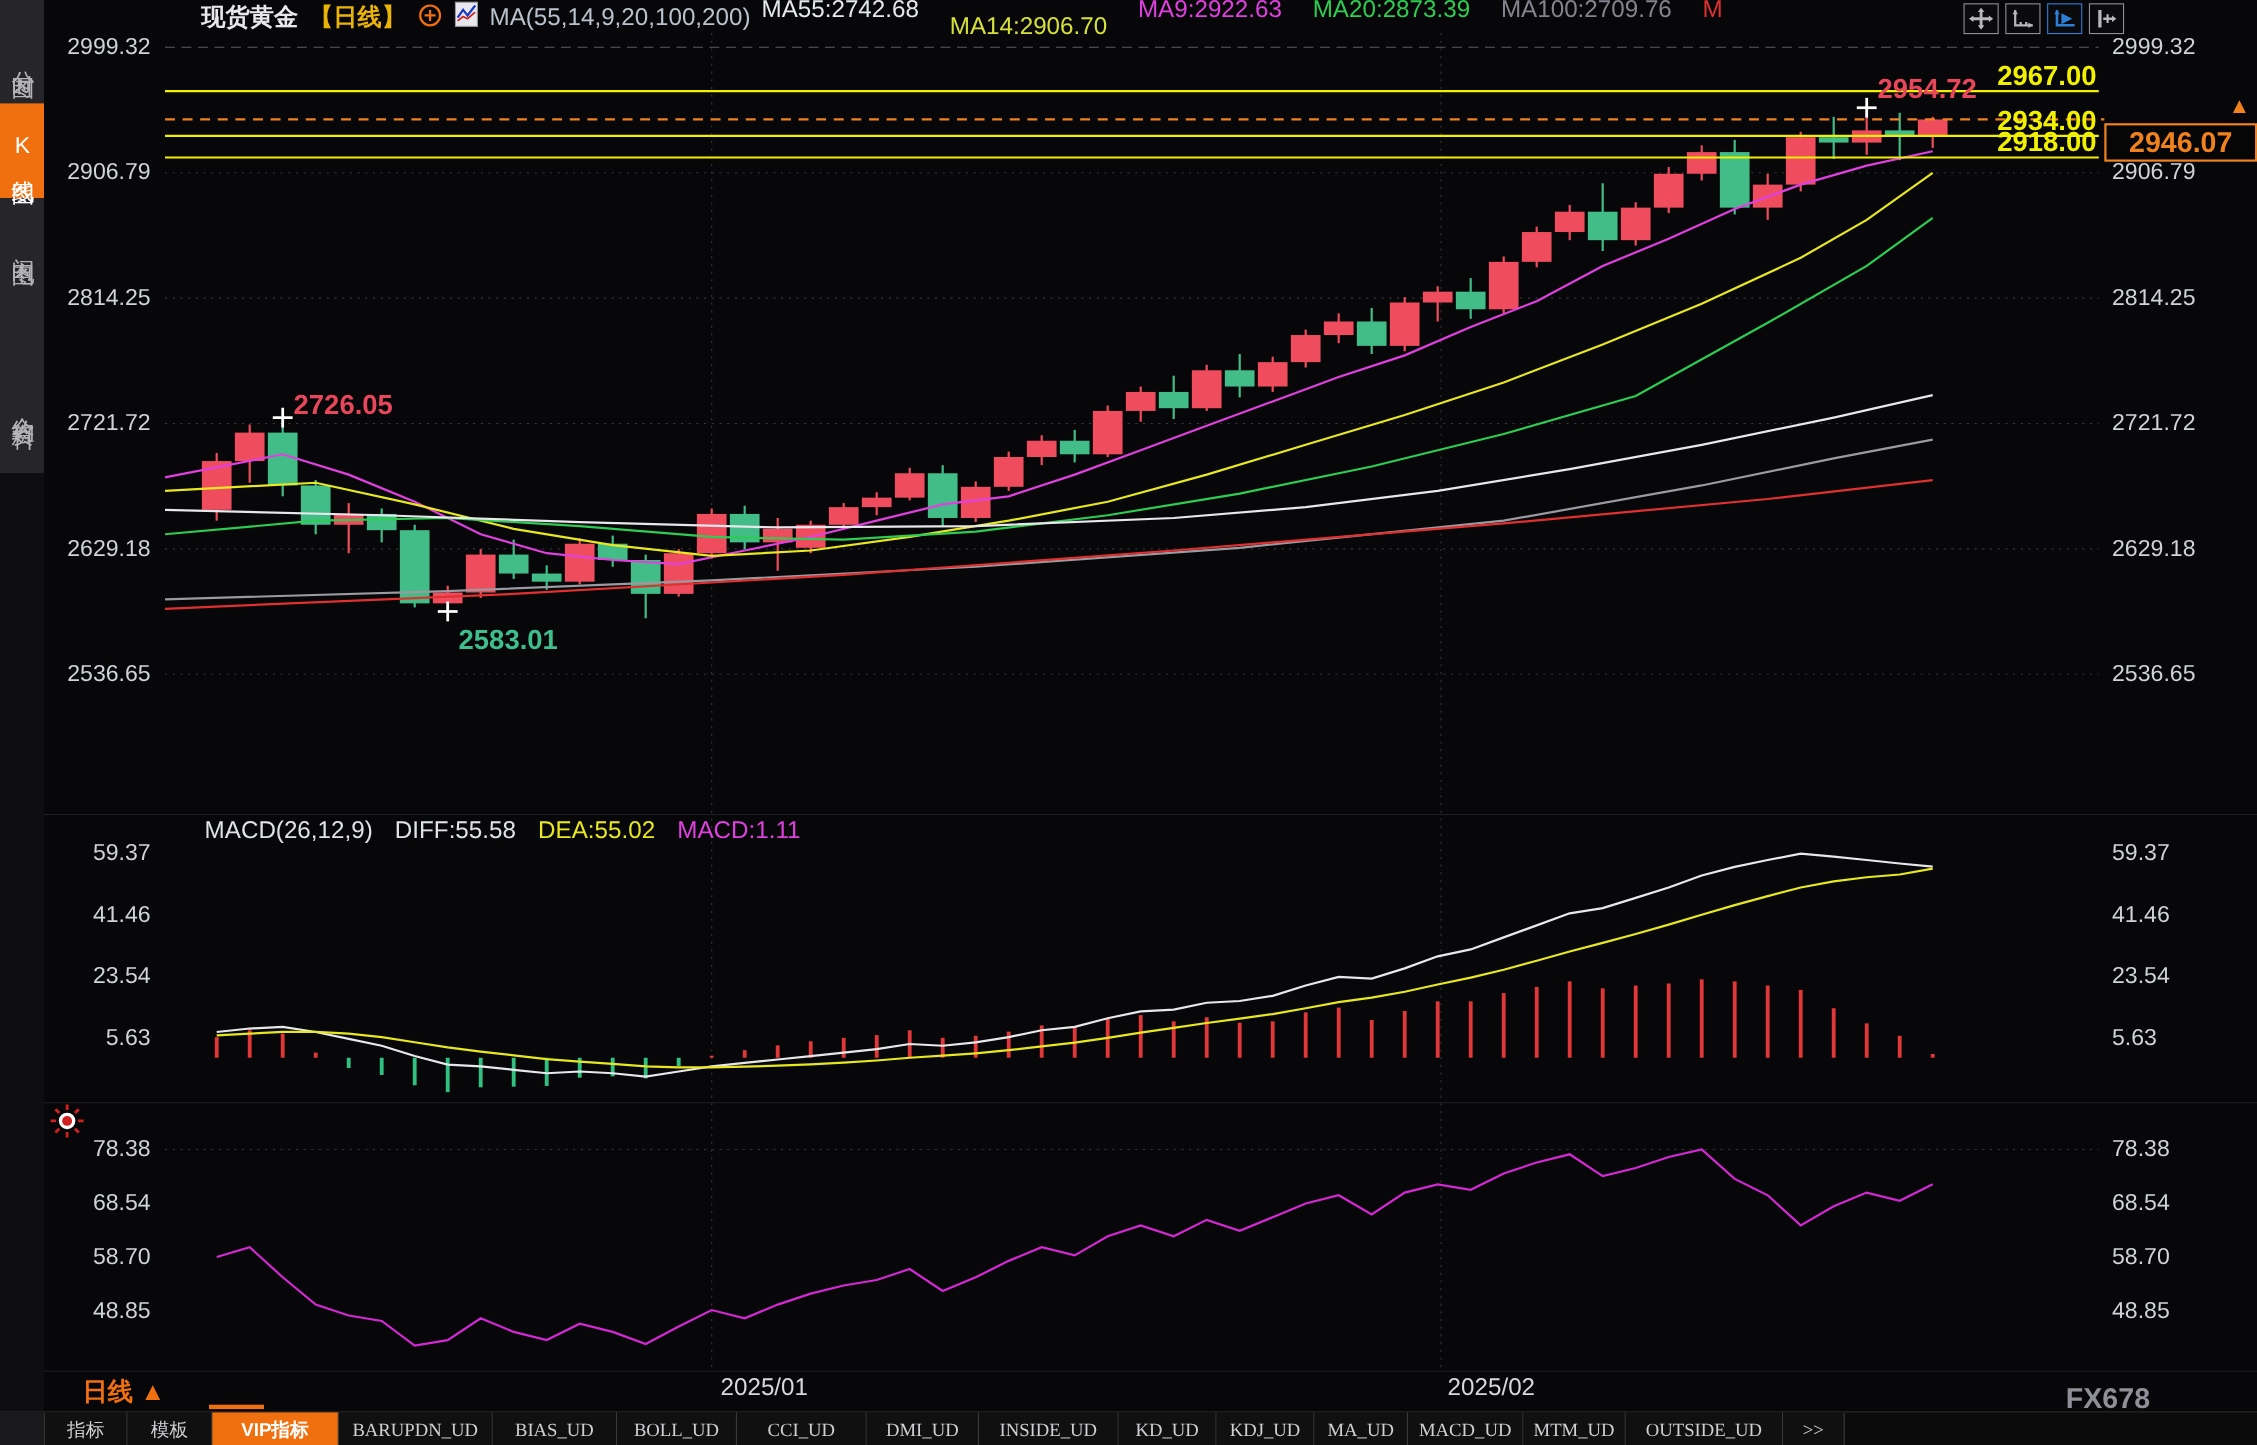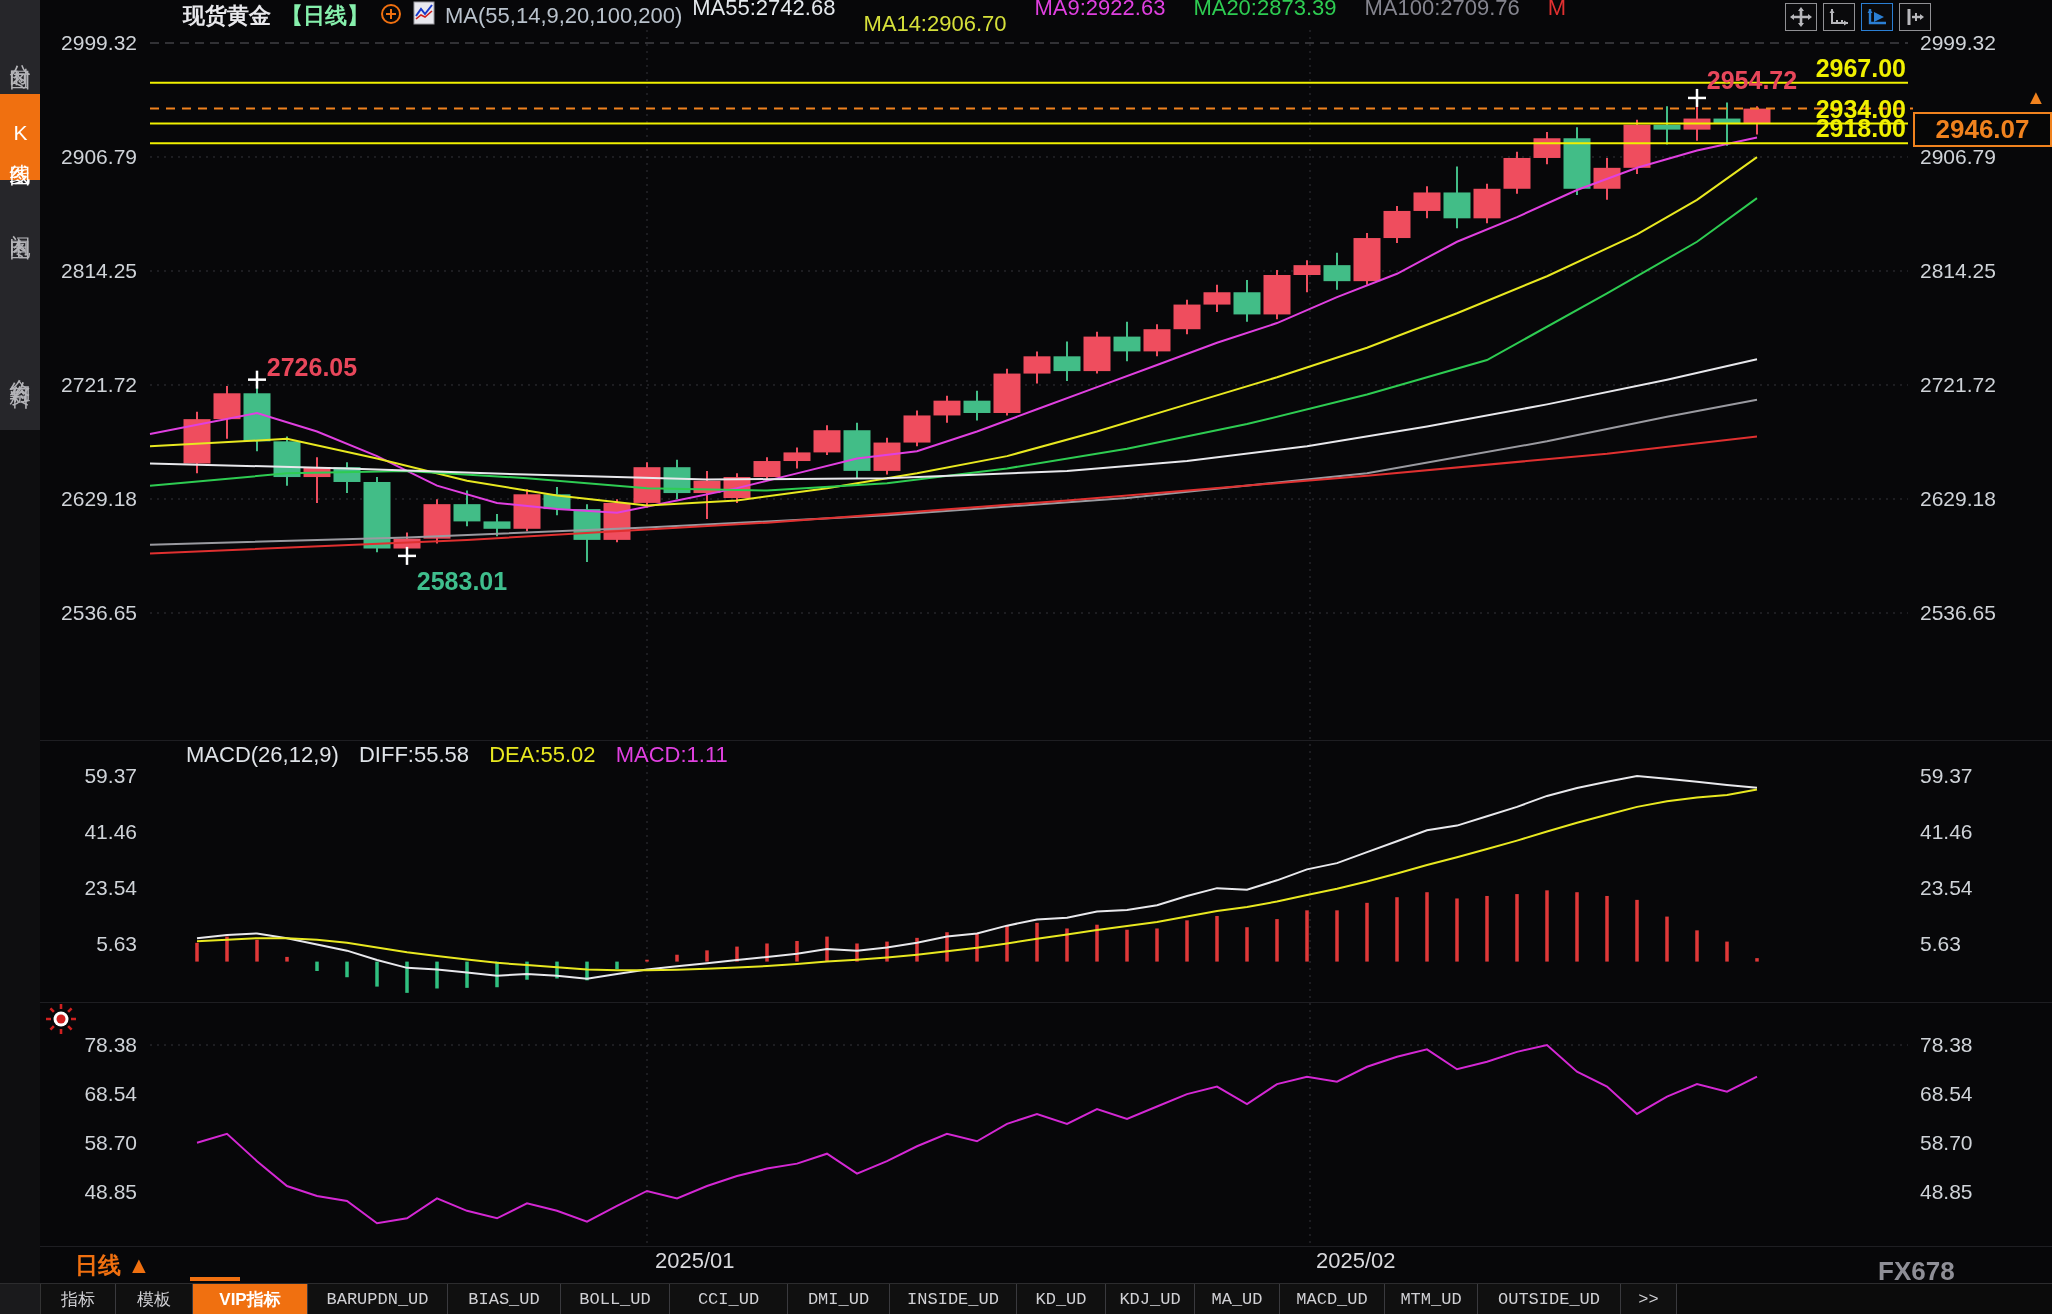--- a/index.html
+++ b/index.html
@@ -9,21 +9,21 @@
   #sidebar{position:absolute;left:0;top:0;width:40px;height:1283px;background:#0e0e10;z-index:5;}
   #sidebar .upper{position:absolute;left:0;top:0;width:40px;height:430px;background:#26262a;}
   .side-item{width:40px;display:flex;justify-content:center;align-items:center;
              writing-mode:vertical-rl;text-orientation:upright;letter-spacing:3px;
              color:#b4b4b8;font-size:21px;cursor:pointer;}
   .side-item.active{background:#f07010;color:#fff;}
   
   #chart-header{position:absolute;left:183px;top:2px;height:28px;display:flex;align-items:center;
                 gap:10px;z-index:6;font-size:22px;white-space:nowrap;}
   .hsym{color:#e8e8ec;font-weight:700;}
-  .hper{color:#86efac;font-weight:700;}
+  .hper{color:#eab308;font-weight:700;}
   .hma{color:#b9c2cc;}
   #ma-values{display:flex;gap:28px;font-size:22px;}
   
   #toolbar-icons{position:absolute;left:1785px;top:3px;display:flex;gap:6px;z-index:6;}
   .tbtn{width:30px;height:26px;border:1px solid #909094;display:flex;align-items:center;
         justify-content:center;background:#0a0a0c;cursor:pointer;}
   .tbtn.active{border-color:#2b7fd4;}
   
   #chart{position:absolute;left:0;top:0;z-index:1;}
   
@@ -39,21 +39,21 @@
   #price-box{position:absolute;left:1913px;top:112px;width:135px;height:31px;border:2px solid #f0821e;
              background:#060606;color:#f0821e;font-size:26px;font-weight:700;display:flex;
              align-items:center;justify-content:center;z-index:4;text-align:right;}
   #price-arrow{position:absolute;left:2026px;top:86px;color:#f0821e;font-size:20px;z-index:5;}
   #mini-indicator{position:absolute;left:190px;top:1277px;width:50px;height:4px;background:#f07010;z-index:4;}
   
   #tab-bar{position:absolute;left:0;top:1283px;width:2052px;height:31px;background:#0b0b0b;
            border-top:1px solid #2c2c2e;display:flex;z-index:6;}
   #tab-bar .spacer{width:40px;background:#1a1a1c;border-right:1px solid #333;}
   .tab{height:31px;display:flex;align-items:center;justify-content:center;color:#d0d0d4;
-       font-family:Liberation Mono, monospace;font-size:17px;border-right:1px solid #3a3a3e;
+       font-family:Liberation Serif, serif;font-size:17px;border-right:1px solid #3a3a3e;
        cursor:pointer;background:#101010;white-space:nowrap;}
   .tab.cn{font-family:"Liberation Sans",sans-serif;}
   .tab.active{background:#f07010;color:#fff;font-weight:700;}
   .sep-line{position:absolute;left:40px;width:2012px;height:1px;background:#1e1e22;z-index:2;}
 </style>
 </head>
 <body>
 
 <div id="app">
 

